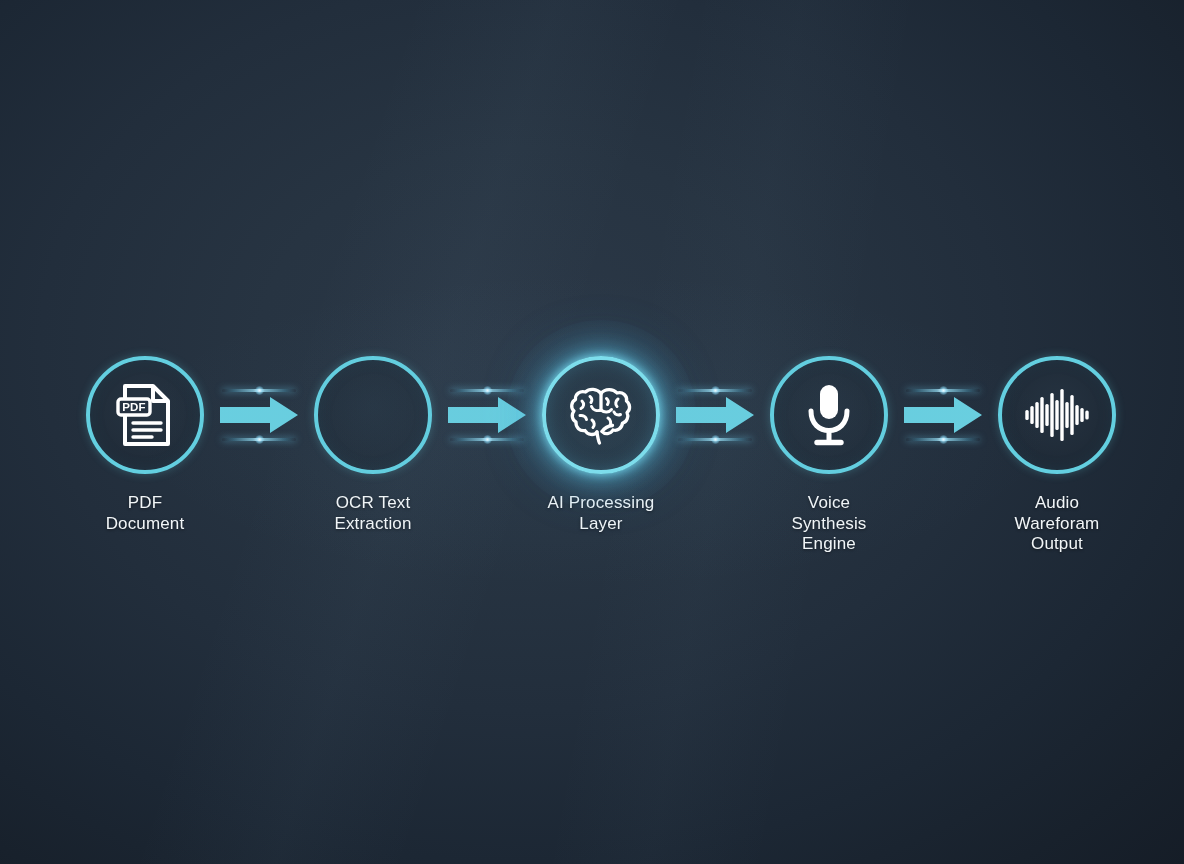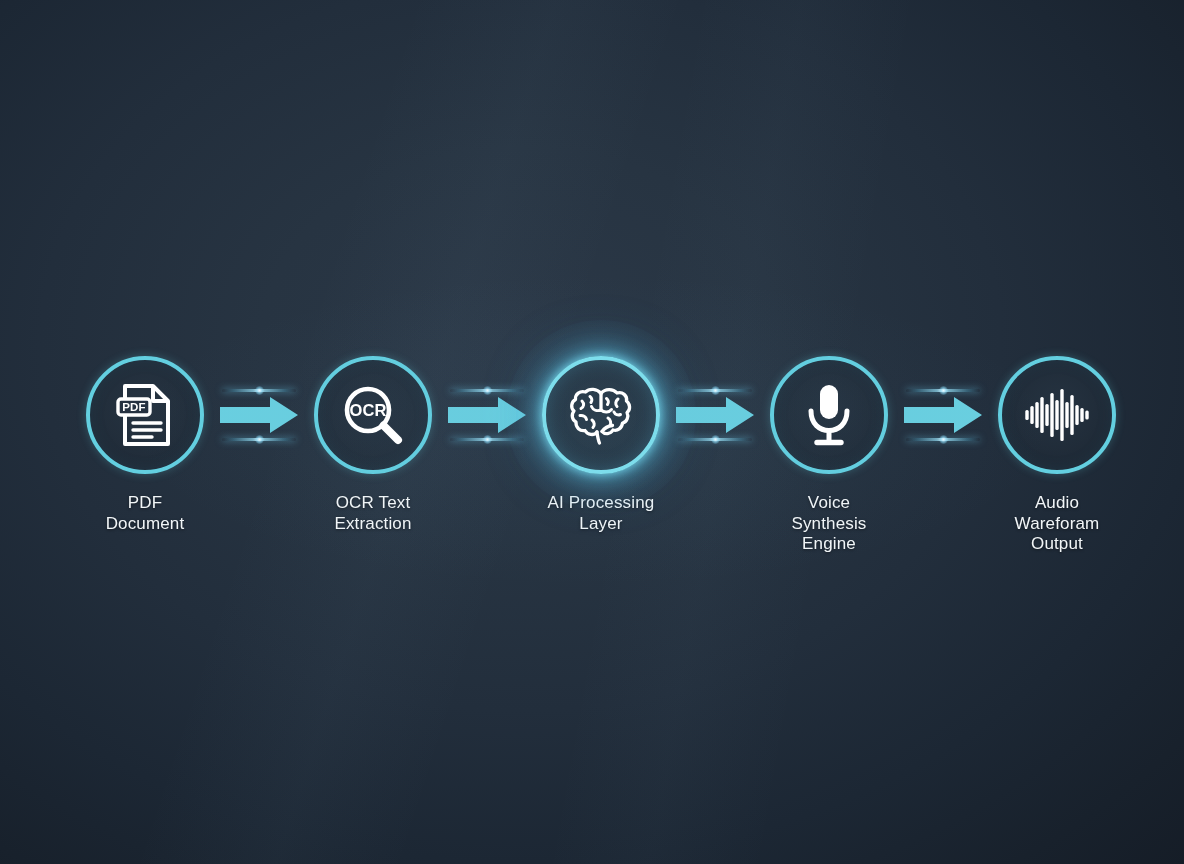--- a/index.html
+++ b/index.html
@@ -241,27 +241,20 @@
           <path d="M0 12 H50 V2 L78 20 L50 38 V28 H0 Z" fill="#69cfe0"></path>
         </svg>
         <div class="streak bottom"></div>
         <div class="streak-dot bottom"></div>
       </div>
     </div>
 
     <div class="node">
       <div class="ring-wrap">
         <div class="ring"></div>
-        <div class="icon">
-          <svg width="62" height="62" viewBox="0 0 62 62" fill="none">
-            <circle cx="26" cy="26" r="21" stroke="#ffffff" stroke-width="4.6" fill="none"></circle>
-            <text x="26" y="31.5" text-anchor="middle" fill="#ffffff" font-family="'Liberation Sans', sans-serif" font-size="16.5" font-weight="bold" letter-spacing="0.1">OCR</text>
-            <line x1="41.5" y1="41.5" x2="56" y2="56" stroke="#ffffff" stroke-width="8" stroke-linecap="round"></line>
-          </svg>
-        </div>
       </div>
       <div class="label">OCR Text
 Extraction</div>
     </div>
 
     <div class="connector">
       <div class="arrow-group">
         <div class="streak top"></div>
         <div class="streak-dot top"></div>
         <svg class="arrow-svg" width="78" height="40" viewBox="0 0 78 40">

